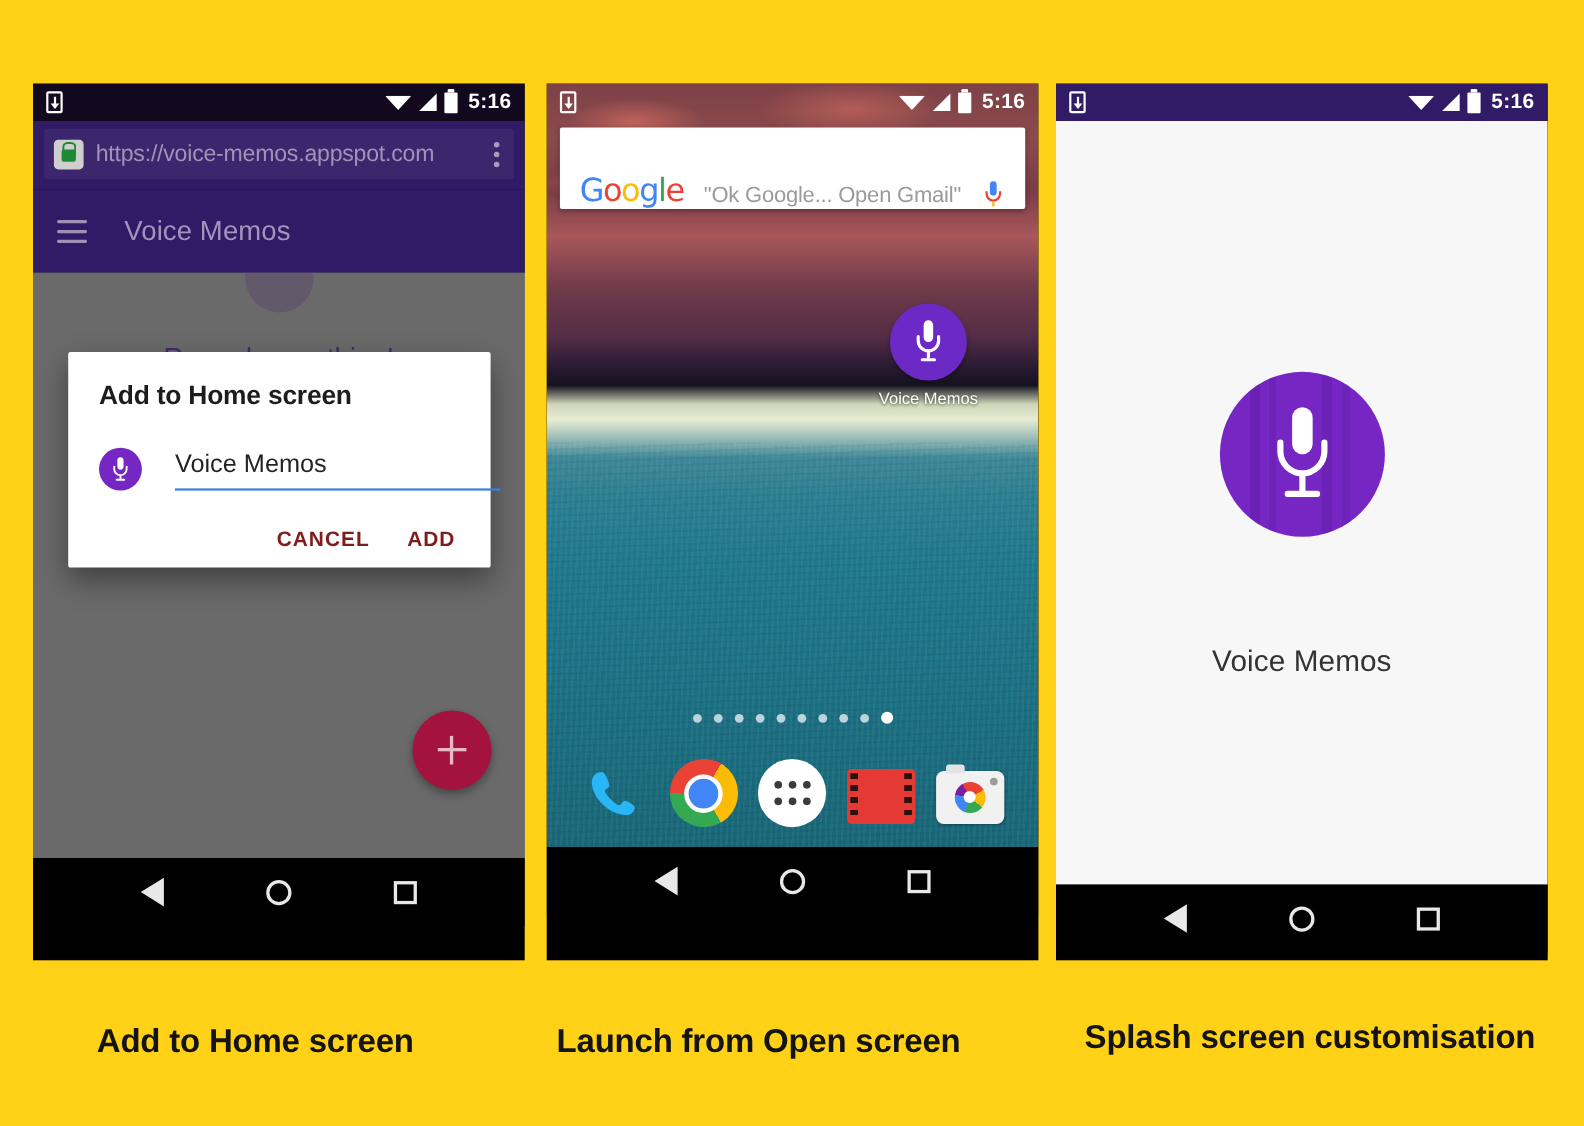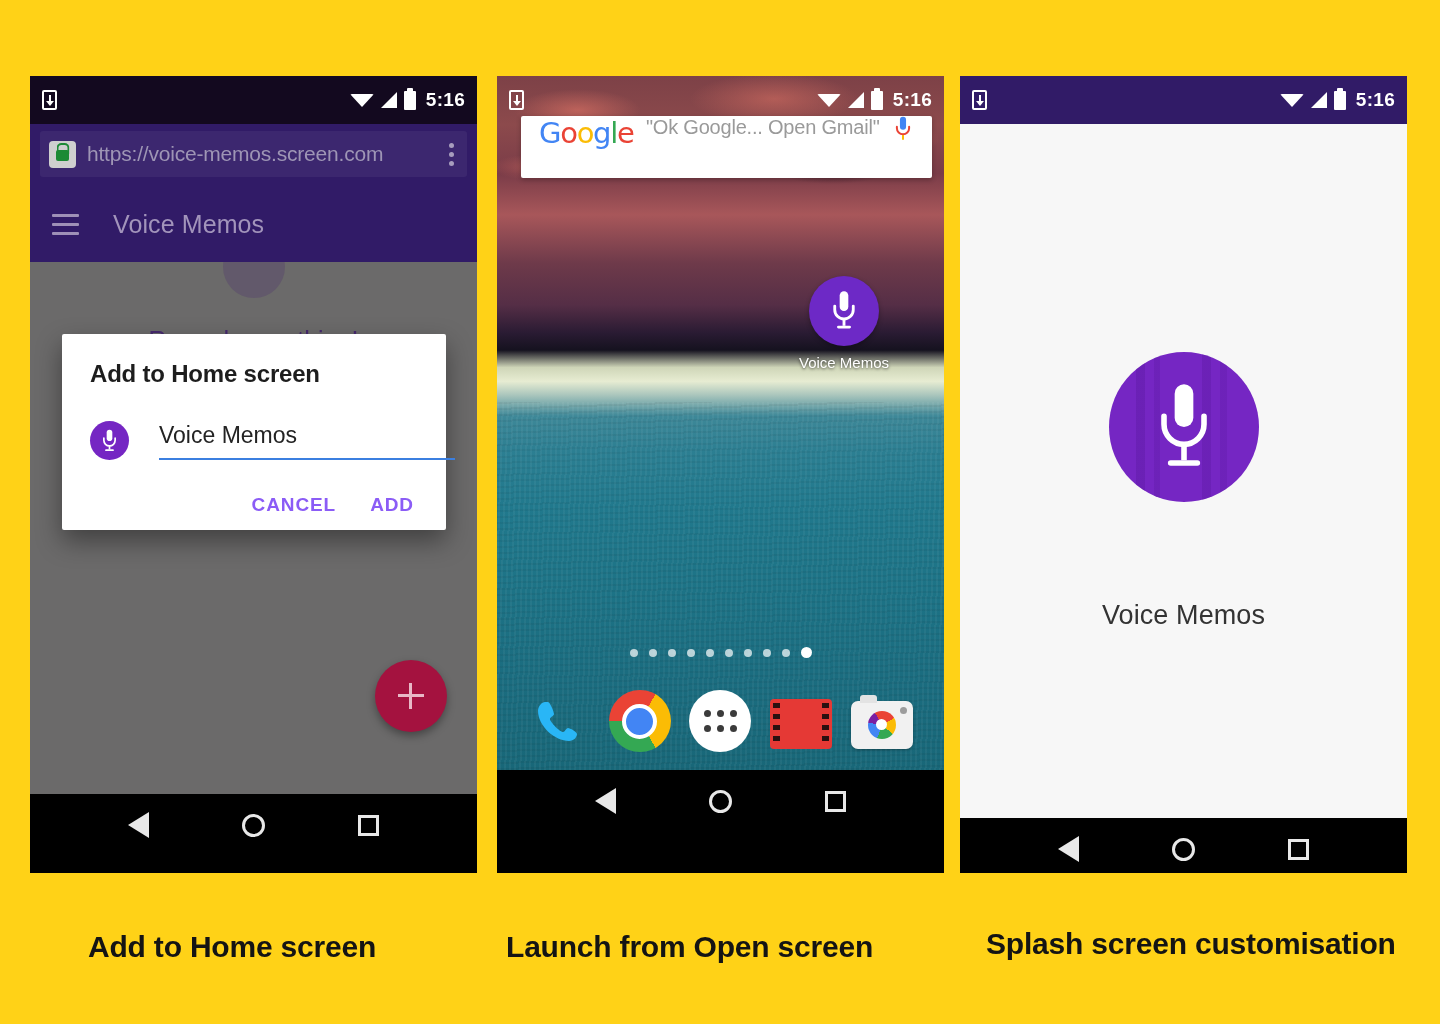--- a/index.html
+++ b/index.html
@@ -25,21 +25,21 @@
     overflow: hidden;
     background: #000;
   }
   #phone1 { left: 30px; }
   #phone2 { left: 497px; }
   #phone3 { left: 960px; }
 
   
   .statusbar {
     position: relative;
-    height: 48px;
+    height: 34px;
     display: flex;
     padding: 0 12px;
     z-index: 40;
   }
   .sb-dark { background: #13091f; }
   .sb-purple { background: #311B67; }
   .sb-transparent { background: transparent; }
 
   .sb-left { display: flex; align-items: center; gap: 7px; }
   .sb-right {
@@ -273,21 +273,21 @@
   .dialog-actions {
     display: flex;
     justify-content: flex-end;
     gap: 34px;
     margin-top: 34px;
     padding-right: 4px;
   }
   .dlg-btn {
     background: none;
     border: none;
-    color: #8b5cf6;
+    color: #7f1d1d;
     font-family: "Liberation Sans", sans-serif;
     font-size: 19px;
     font-weight: bold;
     letter-spacing: .9px;
     cursor: pointer;
   }
 
   
   .navbar {
     height: 62px;
@@ -357,27 +357,27 @@
     content: "";
     position: absolute;
     left: 0; right: 0; top: 47%; bottom: 0;
     background:
       repeating-linear-gradient(92deg, rgba(255,255,255,.045) 0 2px, transparent 2px 5px),
       repeating-linear-gradient(178deg, rgba(0,0,0,.05) 0 2px, transparent 2px 6px);
   }
 
   .gsearch {
     position: absolute;
-    top: 40px; left: 24px; right: 12px;
-    height: 62px;
+    top: 40px; left: 12px; right: 12px;
+    height: 74px;
     background: #fff;
     border-radius: 2px;
     box-shadow: 0 2px 5px rgba(0,0,0,.25);
     display: flex;
-    align-items: flex-start;
+    align-items: flex-end;
     padding: 0 18px;
     z-index: 5;
   }
   .glogo { font-size: 29px; letter-spacing: -1.3px; font-family: "DejaVu Sans", sans-serif; }
   .glogo .b { color: #4285F4; } .glogo .r { color: #EA4335; }
   .glogo .y { color: #FBBC05; } .glogo .g { color: #34A853; }
   .ghint {
     flex: 1;
     text-align: center;
     color: #9a9a9a;
@@ -596,21 +596,21 @@
       <span class="battery-icon"></span>
       <span class="sb-time">5:16</span>
     </div>
   </div>
 
   <div class="omnibox-wrap">
     <div class="omnibox">
       <span class="lock-chip">
         <span class="lock-body"></span>
       </span>
-      <span class="url-text">https://voice-memos.screen.com</span>
+      <span class="url-text">https://voice-memos.appspot.com</span>
       <span class="kebab">
         <i></i>
           <i></i>
           <i></i>
       </span>
     </div>
   </div>
 
   <div class="appbar">
     <span class="hamburger">

